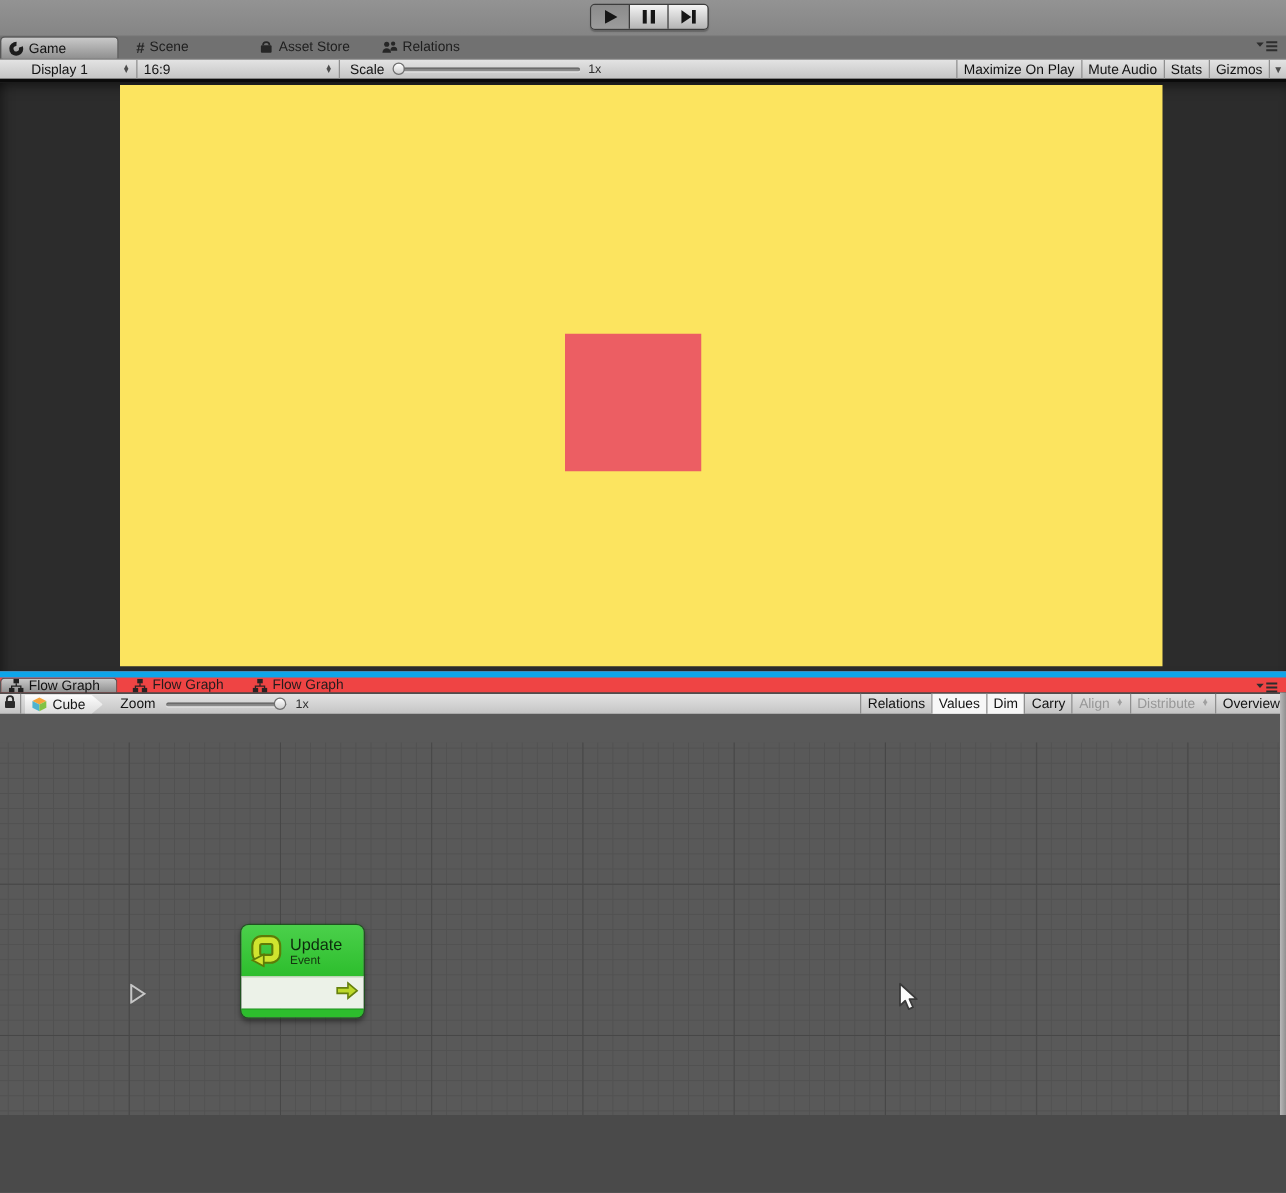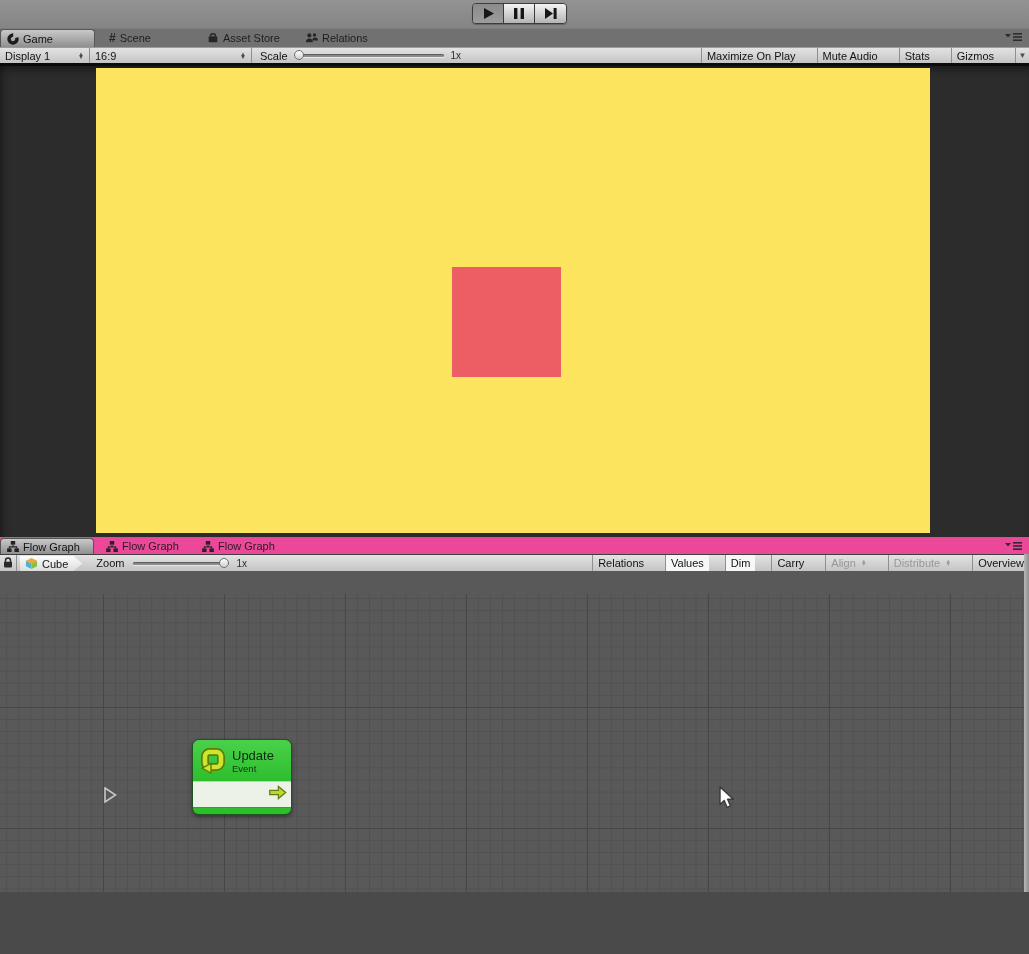--- a/index.html
+++ b/index.html
@@ -10,34 +10,34 @@
   .topbar{position:absolute;left:0;top:0;width:1029px;height:28px;background:linear-gradient(#939393,#858585);}
   .playgroup{position:absolute;left:472px;top:3px;display:flex;height:21px;border:1px solid #3c3c3c;border-radius:4px;overflow:hidden;box-shadow:0 1px 1px rgba(0,0,0,.25);}
   .pbtn{width:31px;height:100%;display:flex;align-items:center;justify-content:center;background:linear-gradient(#f4f4f4,#b4b4b4);border-right:1px solid #3c3c3c;}
   .pbtn:last-child{border-right:none;}
   .pbtn.pressed{background:linear-gradient(#8b8b8b,#9c9c9c);}
   .pbtn svg{display:block;}
 
   
   .tabbar{position:absolute;left:0;width:1029px;display:flex;align-items:flex-end;}
   .game-tabbar{top:28px;height:19px;background:#717171;border-top:1px solid #7d7d7d;}
-  .flow-tabbar{top:537px;height:17px;background:#ec4899;border-top:1px solid #0ea5e9;}
+  .flow-tabbar{top:537px;height:17px;background:#ef4444;border-top:5px solid #0ea5e9;}
   .tab{height:100%;display:flex;align-items:center;padding:0 8px 0 6px;font-size:11px;color:#1a1a1a;white-space:nowrap;}
   .tab .ticon{margin-right:4px;display:flex;align-items:center;}
   .tab.active{background:linear-gradient(#c9c9c9,#8f8f8f);border:1px solid #565656;border-bottom:none;border-radius:4px 4px 0 0;color:#111;}
   .tab.ghost{opacity:.95;}
   .panemenu{position:absolute;right:6px;top:3px;width:18px;height:10px;display:flex;align-items:center;}
 
   
   .toolbar{position:absolute;left:0;width:1029px;height:17px;display:flex;align-items:stretch;background:linear-gradient(#e3e3e3,#c4c4c4);font-size:11px;color:#121212;}
-  .game-toolbar{top:47px;border-top:1px solid #9b9b9b;border-bottom:1px solid #0b0b0b;}
+  .game-toolbar{top:47px;border-top:1px solid #9b9b9b;border-bottom:1px solid #0b0b0b;padding-left:20px;}
   .flow-toolbar{top:554px;border-top:1px solid #3f3f3f;}
   .tcell{display:flex;align-items:center;padding:0 5px;border-right:1px solid #8f8f8f;white-space:nowrap;}
   .tcell.plain{border-right:none;justify-content:flex-end;}
-  .rgroup{margin-left:auto;display:flex;align-items:stretch;gap:16px;}
+  .rgroup{margin-left:auto;display:flex;align-items:stretch;}
   .rgroup .tcell{border-right:none;border-left:1px solid #8f8f8f;}
   .tcell.toggled{background:#f7f7f7;}
   .tcell.disabled{color:#979797;}
   .updown{margin-left:5px;display:flex;flex-direction:column;align-items:center;line-height:3px;font-size:6px;color:#4c4c4c;}
   .disabled .updown{color:#a0a0a0;}
   .slider{display:flex;align-items:center;}
   .track{position:relative;height:3px;background:#8d8d8d;border-radius:2px;box-shadow:inset 0 1px 1px rgba(0,0,0,.35),0 1px 0 rgba(255,255,255,.5);}
   .knob{position:absolute;top:-4px;width:10px;height:10px;border-radius:50%;background:linear-gradient(#ffffff,#cfcfcf);border:1px solid #6f6f6f;}
   .sval{margin-left:7px;font-size:10px;color:#2e2e2e;}
 

